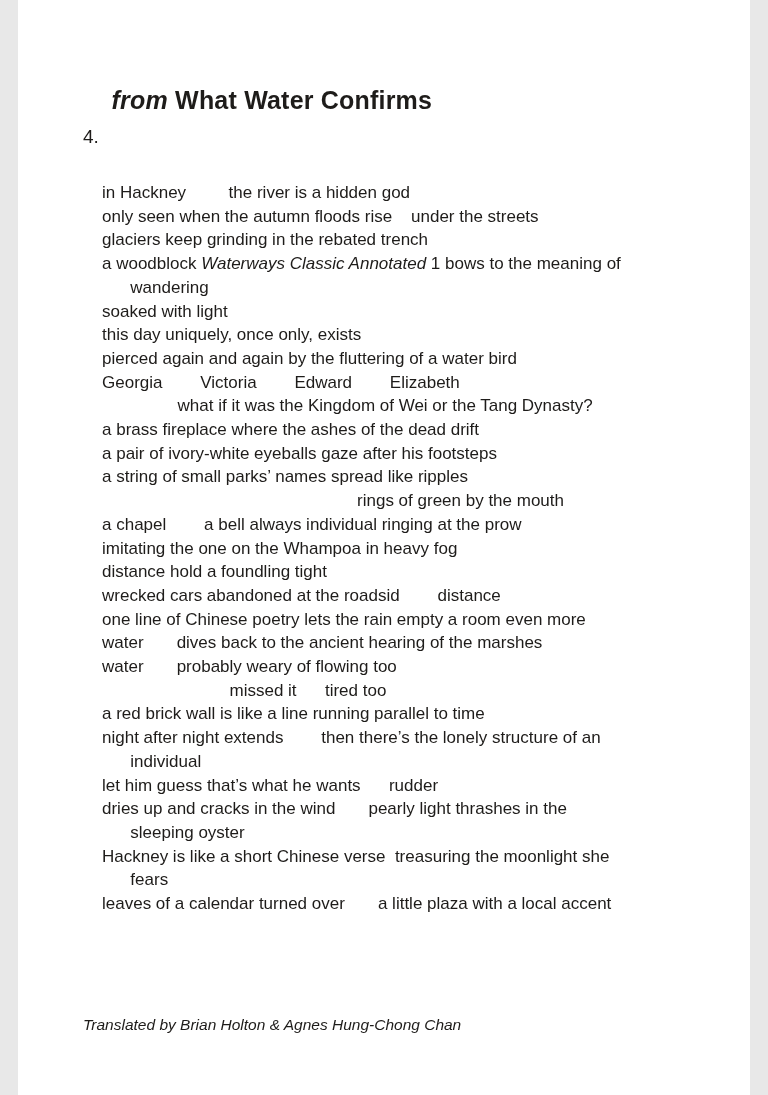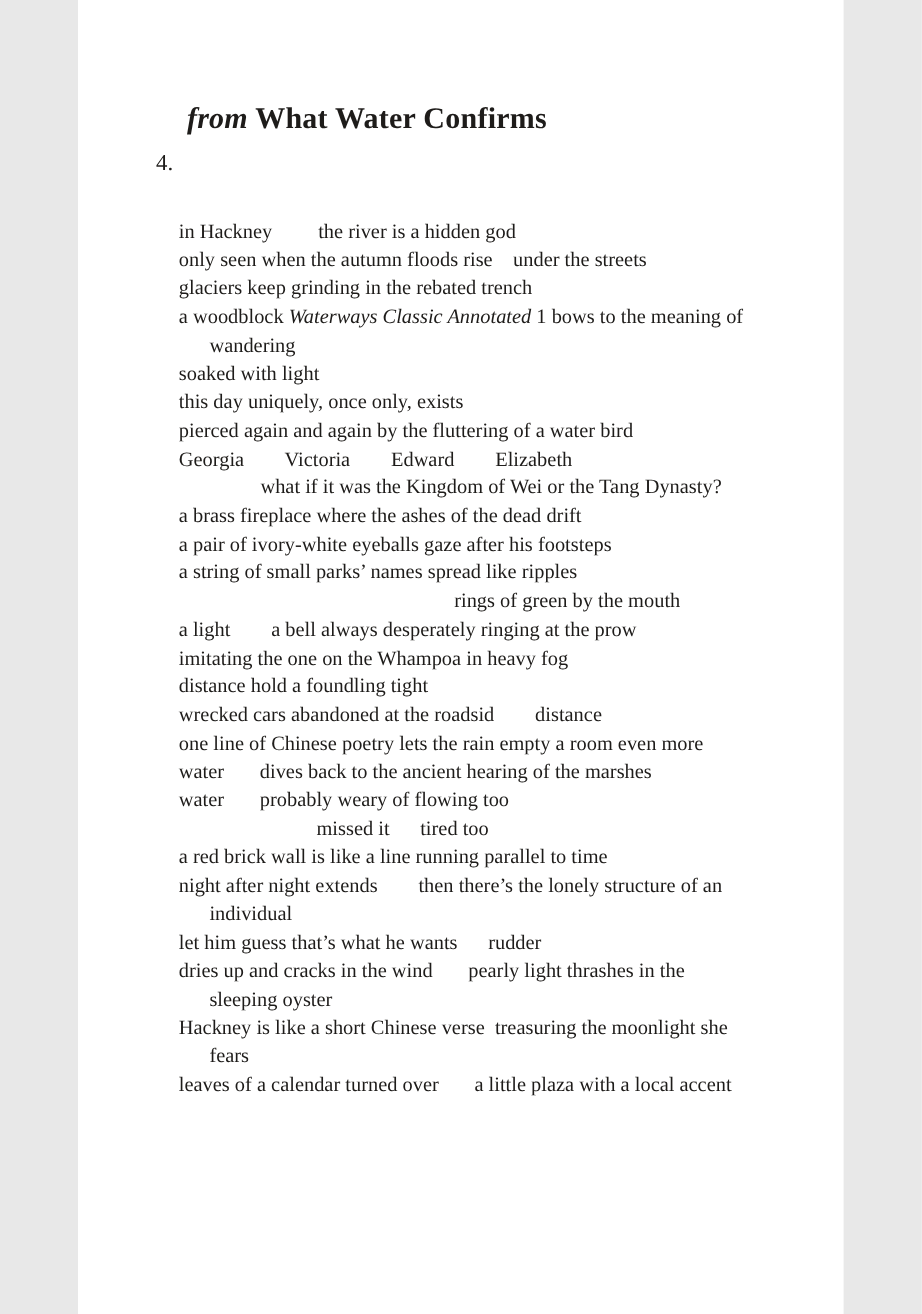--- a/index.html
+++ b/index.html
@@ -2,26 +2,26 @@
 <html><head>
 <meta charset="utf-8">
 <style>
   html, body {
     margin: 0;
     padding: 0;
     background: #e8e8e8;
   }
   .page {
     position: relative;
-    width: 638px;
+    width: 732px;
     height: 1095px;
     margin: 0 auto;
     background: #ffffff;
     color: #1e1c1a;
-    font-family: Liberation Serif, serif;
+    font-family: Liberation Sans, sans-serif;
     overflow: hidden;
     box-sizing: border-box;
     padding-left: 36px;
   }
   .title {
     position: absolute;
     left: 65px;
     top: 55px;
     font-size: 25px;
     line-height: 1.2;
@@ -82,31 +82,32 @@
       <div class="poem-line">      wandering</div>
       <div class="poem-line">soaked with light</div>
       <div class="poem-line">this day uniquely, once only, exists</div>
       <div class="poem-line">pierced again and again by the fluttering of a water bird</div>
       <div class="poem-line">Georgia        Victoria        Edward        Elizabeth</div>
       <div class="poem-line">                what if it was the Kingdom of Wei or the Tang Dynasty?</div>
       <div class="poem-line">a brass fireplace where the ashes of the dead drift</div>
       <div class="poem-line">a pair of ivory-white eyeballs gaze after his footsteps</div>
       <div class="poem-line">a string of small parks’ names spread like ripples</div>
       <div class="poem-line">                                                      rings of green by the mouth</div>
-      <div class="poem-line">a light        a bell always desperately ringing at the prow</div>
+      <div class="poem-line">a chapel        a bell always individual ringing at the prow</div>
       <div class="poem-line">imitating the one on the Whampoa in heavy fog</div>
       <div class="poem-line">distance hold a foundling tight</div>
       <div class="poem-line">wrecked cars abandoned at the roadsid        distance</div>
       <div class="poem-line">one line of Chinese poetry lets the rain empty a room even more</div>
       <div class="poem-line">water       dives back to the ancient hearing of the marshes</div>
       <div class="poem-line">water       probably weary of flowing too</div>
       <div class="poem-line">                           missed it      tired too</div>
       <div class="poem-line">a red brick wall is like a line running parallel to time</div>
       <div class="poem-line">night after night extends        then there’s the lonely structure of an</div>
       <div class="poem-line">      individual</div>
       <div class="poem-line">let him guess that’s what he wants      rudder</div>
       <div class="poem-line">dries up and cracks in the wind       pearly light thrashes in the</div>
       <div class="poem-line">      sleeping oyster</div>
       <div class="poem-line">Hackney is like a short Chinese verse  treasuring the moonlight she</div>
       <div class="poem-line">      fears</div>
       <div class="poem-line">leaves of a calendar turned over       a little plaza with a local accent</div>
     </div>
+  <div class="translator-note">Translated by Brian Holton &amp; Agnes Hung-Chong Chan</div>
 </div>
 
 </body></html>

